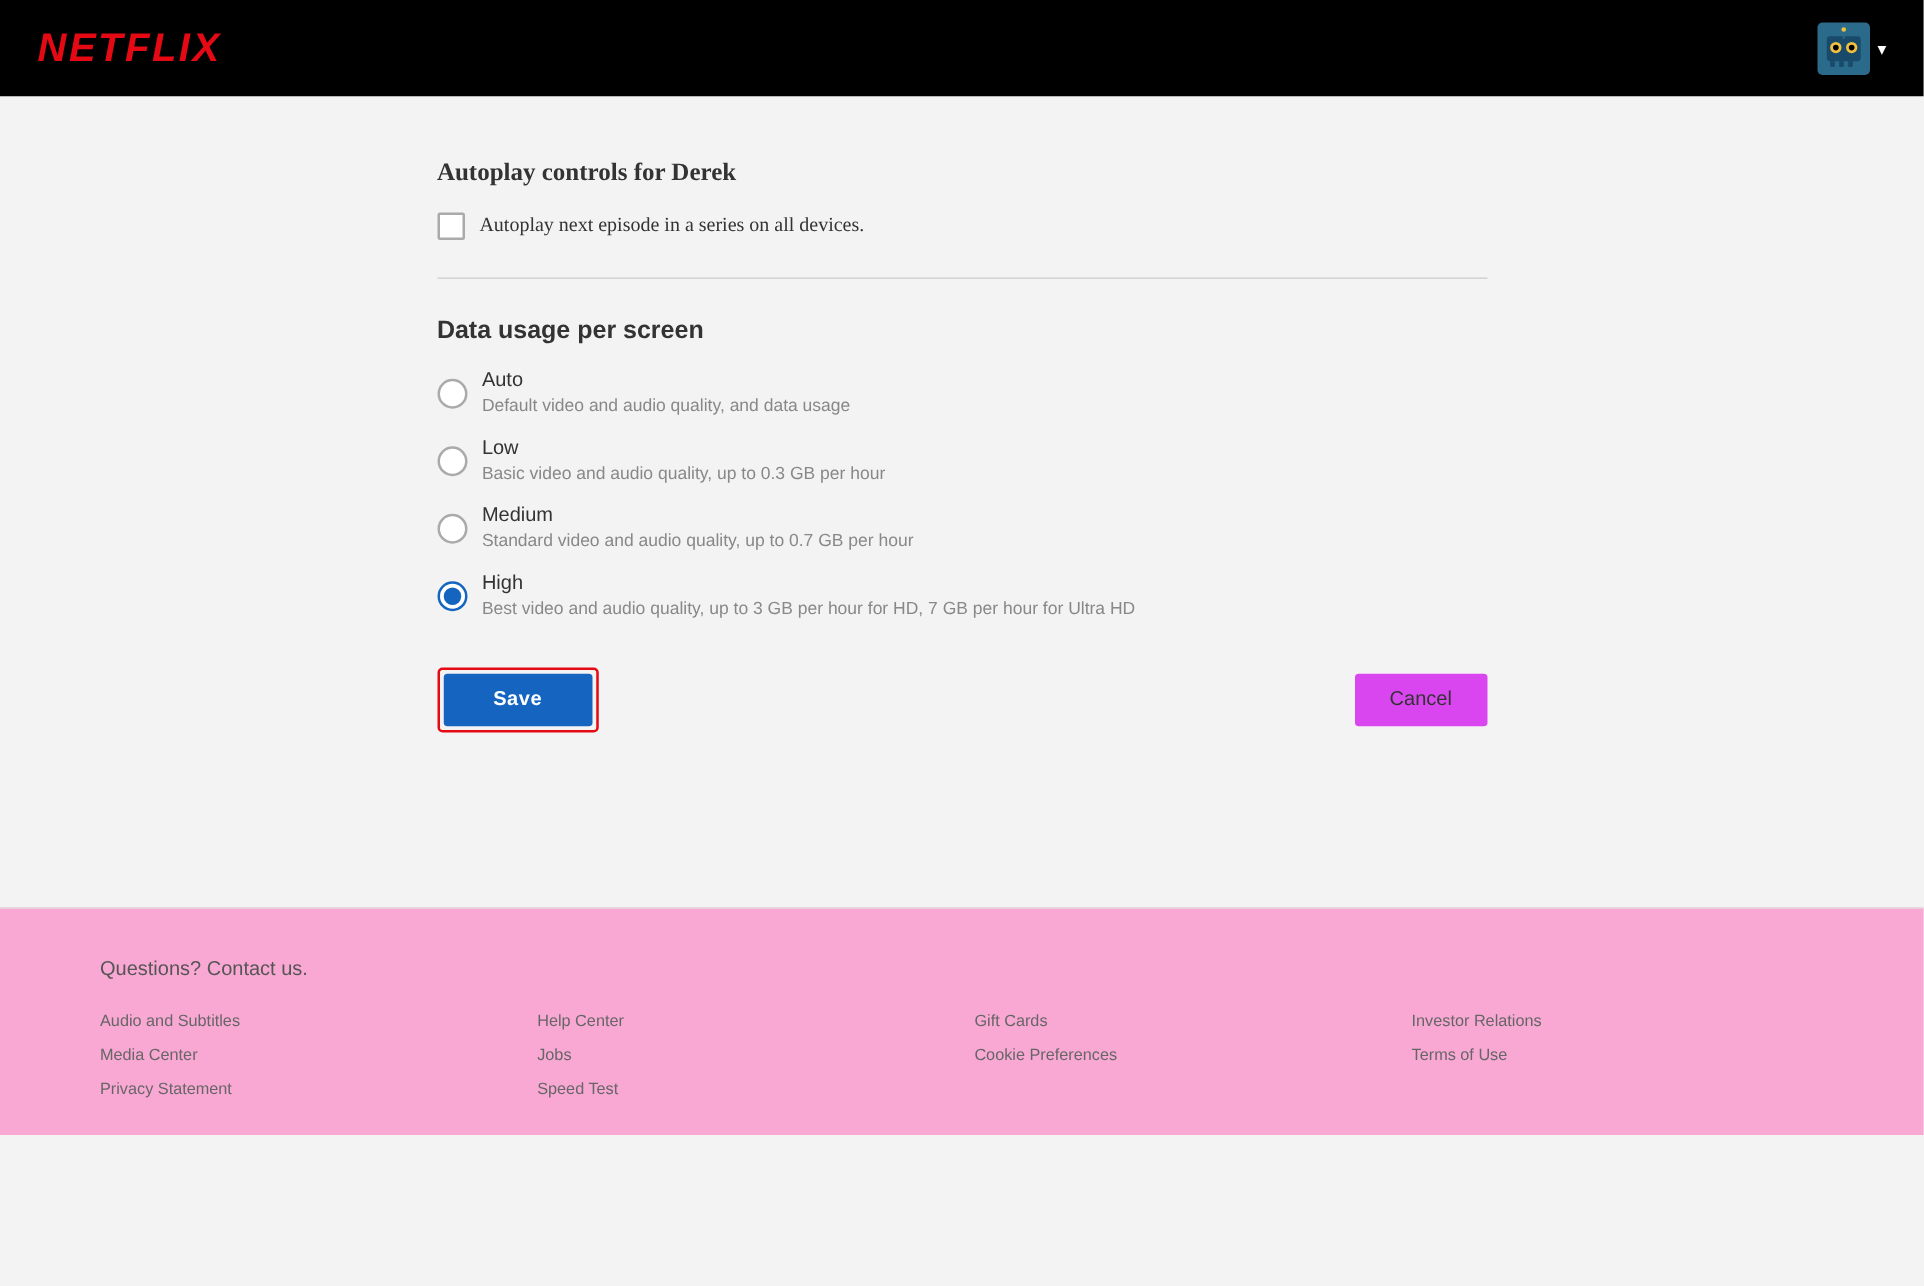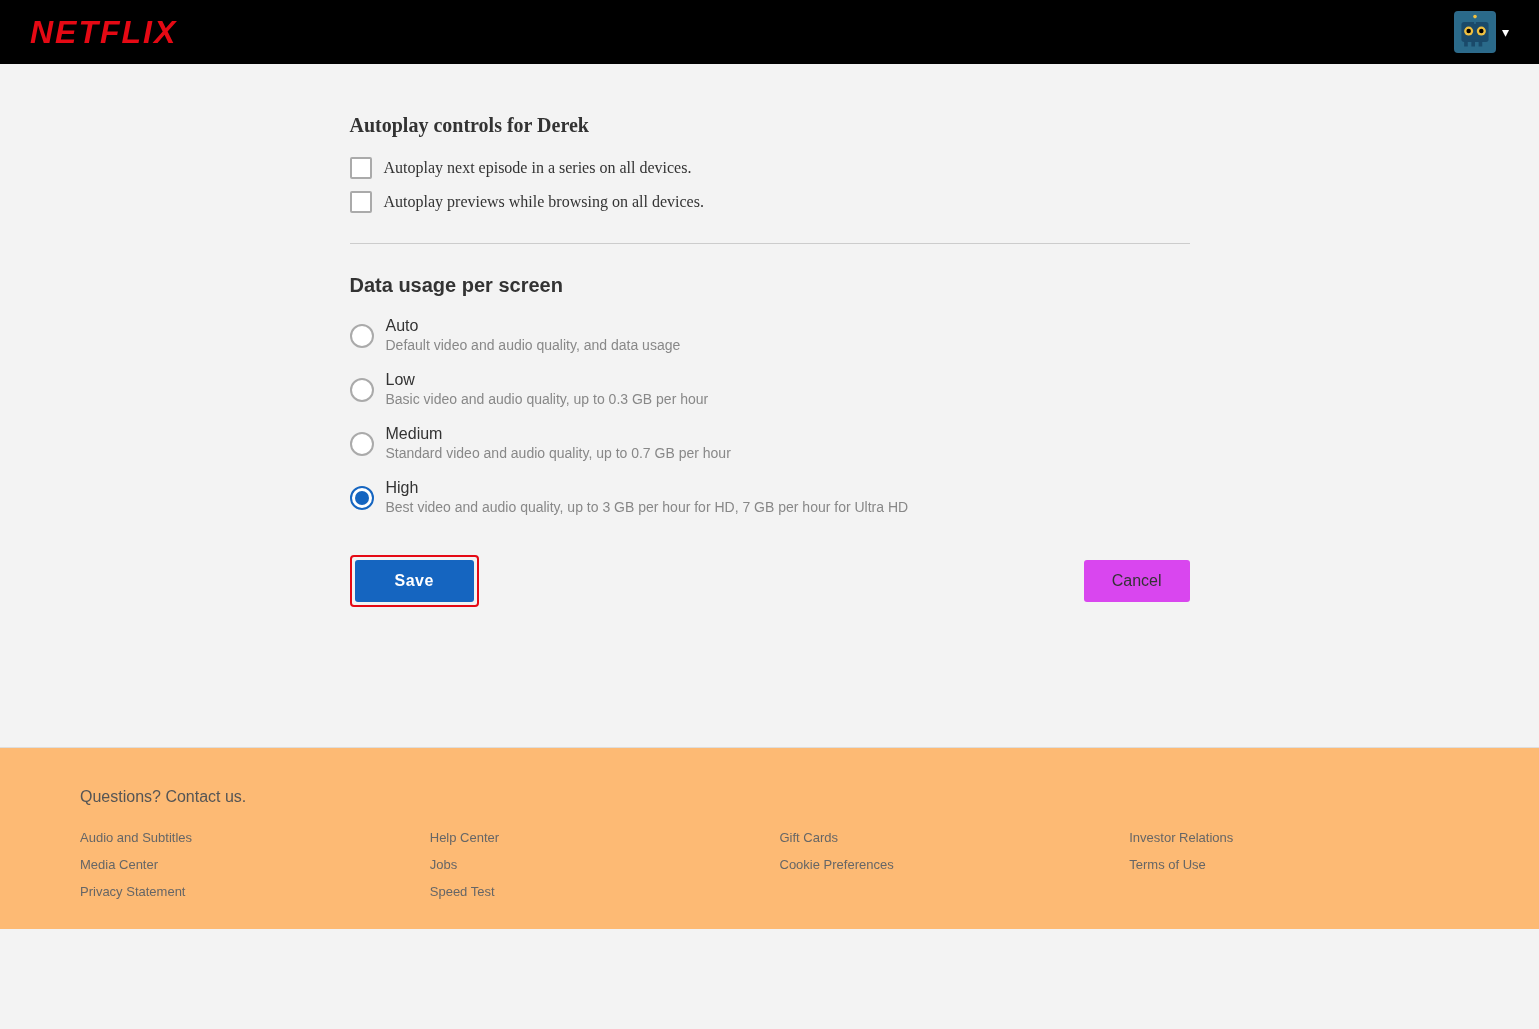--- a/index.html
+++ b/index.html
@@ -6,21 +6,21 @@
     body {
       font-family: Arial, Helvetica, sans-serif;
       background: #f3f3f3;
       min-height: 1029px;
       width: 1539px;
     }
 
     
     .header {
       background: #000;
-      height: 64px;
+      height: 77px;
       display: flex;
       align-items: center;
       justify-content: space-between;
       padding: 0 30px;
     }
     .netflix-logo {
       color: #e50914;
       font-size: 32px;
       font-weight: 900;
       letter-spacing: 2px;
@@ -182,21 +182,21 @@
       border: none;
       padding: 12px 28px;
       font-size: 16px;
       font-weight: 500;
       border-radius: 3px;
       cursor: pointer;
     }
 
     
     .footer {
-      background: #fdba74;
+      background: #f9a8d4;
       padding: 40px 80px 30px;
       border-top: 1px solid #ddd;
       margin-top: 60px;
     }
     .footer-contact {
       font-size: 16px;
       color: #555;
       margin-bottom: 24px;
     }
     .footer-links {
@@ -245,24 +245,20 @@
 
 <main>
   <div class="main-content">
 
 
     <div class="autoplay-section">
       <h2 class="section-title">Autoplay controls for Derek</h2>
       <div class="checkbox-row">
         <div class="checkbox-custom"></div>
         <span class="checkbox-label">Autoplay next episode in a series on all devices.</span>
-      </div>
-      <div class="checkbox-row">
-        <div class="checkbox-custom"></div>
-        <span class="checkbox-label">Autoplay previews while browsing on all devices.</span>
       </div>
     </div>
 
     <hr class="divider">
 
     <div class="data-usage-section">
       <h2 class="section-title">Data usage per screen</h2>
 
       <div class="radio-option">
         <div class="radio-custom"></div>

